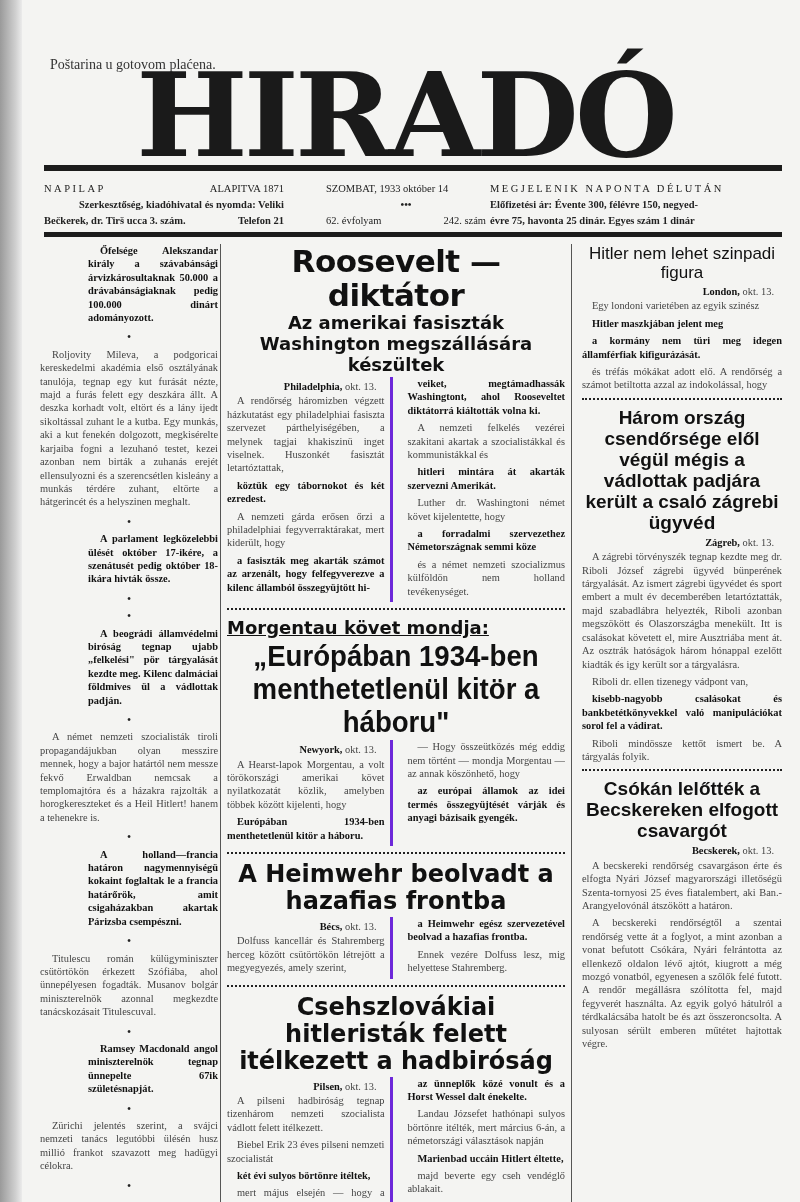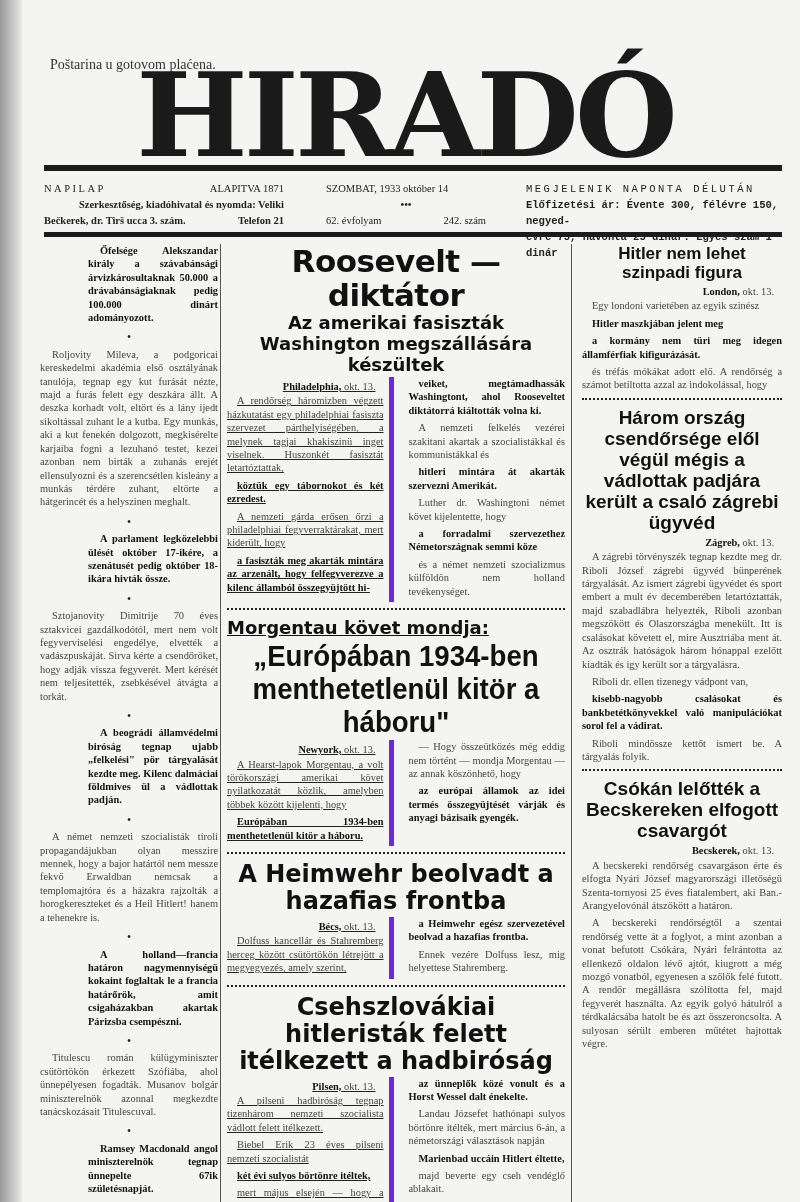--- a/index.html
+++ b/index.html
@@ -9,42 +9,42 @@
   .page { position: absolute; left: 30px; top: 0; width: 752px; height: 1202px; }
   .postal { position: absolute; left: 20px; top: 57px; font-size: 14px; color: #333; }
   .masthead { position: absolute; left: 60px; top: 70px; width: 630px; height: 92px; text-align: center;
     font-family: "DejaVu Serif", serif; font-weight: bold; font-size: 118px; line-height: 92px;
     letter-spacing: -4px; color: #1a1a1a; transform: scaleY(0.98); }
   .rule-thick { position: absolute; left: 14px; width: 738px; height: 6px; background: #1c1c1c; }
   .info { position: absolute; top: 181px; font-size: 10.5px; line-height: 16px; color: #222; }
   .info b { font-weight: bold; }
   .info-left { left: 14px; width: 240px; text-align: right; }
   .info-mid { left: 296px; width: 160px; }
-  .info-right { left: 496px; width: 268px; font-family: Liberation Mono, monospace; }
+  .info-right { left: 460px; width: 268px; }
   .spaced { letter-spacing: 2.5px; }
   .row { display: flex; justify-content: space-between; }
   .col { position: absolute; top: 244px; font-size: 10.4px; line-height: 13.4px; text-align: justify; }
   .col-left { left: 10px; width: 178px; }
   .col-mid { left: 190px; width: 352px; border-left: 1px solid #555; border-right: 1px solid #555; padding: 0 6px; }
   .col-right { left: 548px; width: 204px; padding-left: 4px; }
   .p { text-indent: 12px; margin-bottom: 6px; color: #444; }
   .p.b { color: #111; font-weight: bold; margin-left: 48px; }
   .dot { text-align: center; font-weight: bold; margin: 2px 0 4px; }
   .h-big { font-family: "DejaVu Sans", sans-serif; font-weight: bold; font-size: 31px; line-height: 34px; letter-spacing: -0.5px; text-align: center; color: #111; }
   .h-sub { font-family: "DejaVu Sans", sans-serif; font-weight: bold; font-size: 18px; line-height: 21px; text-align: center; color: #111; }
   .h-kicker { font-family: "DejaVu Sans", sans-serif; font-weight: bold; font-size: 18px; line-height: 22px; text-decoration: underline; color: #111; margin-top: 4px; }
   .h-serif { font-family: "Liberation Sans", sans-serif; font-weight: bold; font-size: 30px; line-height: 33px; text-align: center; color: #111; transform: scaleX(0.92); }
   .h-news { font-family: "DejaVu Sans", sans-serif; font-weight: bold; font-size: 24px; line-height: 27px; text-align: center; color: #111; }
-  .h-right { font-family: "Liberation Sans", sans-serif; font-weight: bold; font-size: 17px; line-height: 19px; text-align: center; color: #111; }
+  .h-right { font-family: "Liberation Sans", sans-serif; font-weight: normal; font-size: 17px; line-height: 19px; text-align: center; color: #111; }
   .h-right2 { font-family: "Liberation Sans", sans-serif; font-weight: bold; font-size: 19px; line-height: 21px; text-align: center; color: #111; }
   .dateline { text-align: right; padding-right: 8px; margin: 3px 0 1px; color: #444; }
   .dateline b { color: #111; }
   .twocol { display: flex; gap: 0; margin-top: 2px; }
   .twocol > div { flex: 1; }
-  .twocol > div:first-child { padding-right: 5px; border-right: 5px solid #6d28d9; text-decoration: underline; }
+  .twocol > div:first-child { padding-right: 5px; border-right: 3px solid #6d28d9; }
   .twocol > div:last-child { padding-left: 15px; }
   .starrule { height: 3px; border-top: 2px dotted #222; margin: 6px 0 6px; }
   .np { margin-bottom: 4px; color: #444; text-indent: 10px; }
   .np.b { font-weight: bold; color: #111; }
 </style>
 </head>
 <body>
 
 <div class="binding"></div>
 
@@ -82,21 +82,20 @@
 
   <div class="rule-thick" style="top:232px;height:5px"></div>
 
   <div class="col col-left">
     <p class="p b">Őfelsége Alekszandar király a szávabánsági árvizkárosultaknak 50.000 a drávabánságiaknak pedig 100.000 dinárt adományozott.</p>
       <div class="dot">•</div>
     <p class="p">Roljovity Mileva, a podgoricai kereskedelmi akadémia első osztályának tanulója, tegnap egy kut furását nézte, majd a furás felett egy deszkára állt. A deszka korhadt volt, eltört és a lány ijedt sikoltással zuhant le a kutba. Egy munkás, aki a kut fenekén dolgozott, megkisérelte karjaiba fogni a lezuhanó testet, kezei azonban nem birták a zuhanás erejét ellensulyozni és a szerencsétlen kisleány a munkás térdére zuhant, eltörte a hátgerincét és a helyszinen meghalt.</p>
       <div class="dot">•</div>
     <p class="p b">A parlament legközelebbi ülését október 17-ikére, a szenátusét pedig október 18-ikára hivták össze.</p>
       <div class="dot">•</div>
-    <p class="p">Sztojanovity Dimitrije 70 éves sztakvicei gazdálkodótól, mert nem volt fegyverviselési engedélye, elvették a vadászpuskáját. Sirva kérte a csendőröket, hogy adják vissza fegyverét. Mert kérését nem teljesitették, zsebkésével átvágta a torkát.</p>
       <div class="dot">•</div>
     <p class="p b">A beográdi államvédelmi biróság tegnap ujabb „felkelési" pör tárgyalását kezdte meg. Kilenc dalmáciai földmives ül a vádlottak padján.</p>
       <div class="dot">•</div>
     <p class="p">A német nemzeti szocialisták tiroli propagandájukban olyan messzire mennek, hogy a bajor határtól nem messze fekvő Erwaldban nemcsak a templomajtóra és a házakra rajzolták a horogkereszteket és a Heil Hitlert! hanem a tehenekre is.</p>
       <div class="dot">•</div>
     <p class="p b">A holland—francia határon nagymennyiségü kokaint foglaltak le a francia határőrök, amit csigaházakban akartak Párizsba csempészni.</p>
       <div class="dot">•</div>
     <p class="p">Titulescu román külügyminiszter csütörtökön érkezett Szófiába, ahol ünnepélyesen fogadták. Musanov bolgár miniszterelnök azonnal megkezdte tanácskozásait Titulescuval.</p>
       <div class="dot">•</div>
     <p class="p b">Ramsey Macdonald angol miniszterelnök tegnap ünnepelte 67ik születésnapját.</p>
@@ -109,21 +108,21 @@
   <div class="col col-mid">
     <section>
       <div class="h-big">Roosevelt — diktátor</div>
       <div class="h-sub">Az amerikai fasiszták Washington megszállására készültek</div>
       <div class="twocol">
         <div>
           <div class="dateline"><b>Philadelphia,</b> <span>okt. 13.</span></div>
           <p class="np">A rendőrség háromizben végzett házkutatást egy philadelphiai fasiszta szervezet párthelyiségében, a melynek tagjai khakiszinü inget viselnek. Huszonkét fasisztát letartóztattak,</p>
           <p class="np b">köztük egy tábornokot és két ezredest.</p>
           <p class="np">A nemzeti gárda erősen őrzi a philadelphiai fegyverraktárakat, mert kiderült, hogy</p>
-          <p class="np b">a fasiszták meg akarták mintára az arzenált, hogy felfegyverezve a kilenc államból összegyüjtött hi-</p>
+          <p class="np b">a fasiszták meg akarták számot az arzenált, hogy felfegyverezve a kilenc államból összegyüjtött hi-</p>
         </div>
         <div>
           <p class="np b">veiket, megtámadhassák Washingtont, ahol Rooseveltet diktátorrá kiáltották volna ki.</p>
           <p class="np">A nemzeti felkelés vezérei szakitani akartak a szocialistákkal és kommunistákkal és</p>
           <p class="np b">hitleri mintára át akarták szervezni Amerikát.</p>
           <p class="np">Luther dr. Washingtoni német követ kijelentette, hogy</p>
           <p class="np b">a forradalmi szervezethez Németországnak semmi köze</p>
           <p class="np">és a német nemzeti szocializmus külföldön nem holland tevékenységet.</p>
         </div>
       </div>

